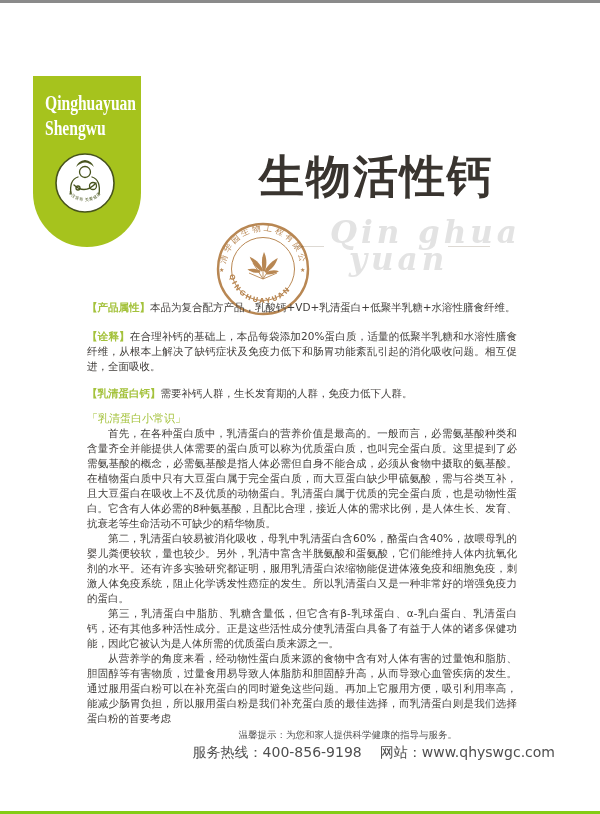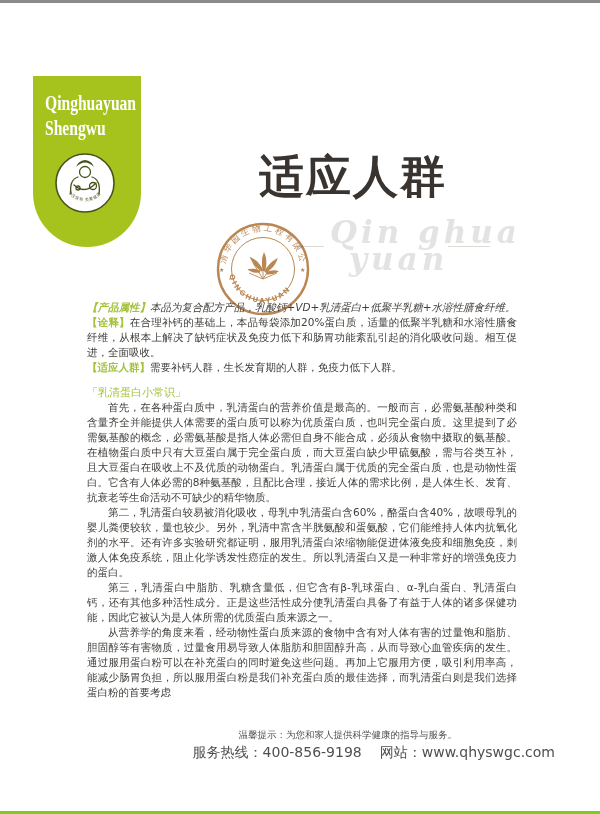--- a/index.html
+++ b/index.html
@@ -39,22 +39,22 @@
   .features{
     position:absolute;left:103px;top:226px;
     font-size:15px;font-weight:bold;color:#4a4a47;line-height:21.5px;white-space:nowrap;
   }
   
   .content{
     position:absolute;left:87px;top:297px;width:430px;
     font-size:10.5px;line-height:15px;color:#403d3a;text-align:justify;
   }
   .section{margin:0 0 0 0;}
-  .sec-1{font-style:italic;}
-  .sec-2{}
+  .sec-1{margin-bottom:14px;}
+  .sec-2{margin-bottom:12px;}
   .sec-label{color:#a4c23c;font-weight:bold;}
   .k-heading{margin:10px 0 0 0;color:#a4c23c;font-weight:normal;font-size:11px;line-height:15px;}
   .content p{margin:0;text-indent:2em;}
   .content p.no-indent{text-indent:0;}
   
   .footer-tip{position:absolute;right:143px;top:726px;font-size:9.5px;color:#4f4f4f;white-space:nowrap;font-family:Liberation Mono, monospace;}
   .footer-contact{position:absolute;right:45px;top:741px;font-size:14px;color:#4f4f4f;white-space:nowrap;}
   .footer-website{margin-left:18px;}
 </style>
 </head>
@@ -80,21 +80,21 @@
       </g>
       <defs>
         <path id="motto-arc" d="M 12,37 A 21,21 0 0 0 50,37"></path>
       </defs>
       <text font-size="4" letter-spacing="0.5" fill="#47531d">
         <textPath href="#motto-arc" startOffset="4">专注营养 关爱健康</textPath>
       </text>
     </svg>
   </div>
 
-  <h1 class="page-title">适应人群</h1>
+  <h1 class="page-title">生物活性钙</h1>
 
   <div class="wm wm-2">yuan</div>
   <div class="wm wm-1">Qin ghua</div>
   <div class="wm-line wm-line-left"></div>
   <div class="wm-line wm-line-right"></div>
 
 
   <svg class="seal-svg" width="96" height="96" viewBox="0 0 96 96">
     <circle cx="48" cy="48" r="45" fill="none" stroke="#ae7539" stroke-width="2.4"></circle>
     <circle cx="48" cy="48" r="31.5" fill="none" stroke="#ae7539" stroke-width="1"></circle>
@@ -123,21 +123,21 @@
   </svg>
 
   <div class="content">
     <div class="section sec-1">
       <span class="sec-label">【产品属性】</span><span>本品为复合配方产品，乳酸钙+VD+乳清蛋白+低聚半乳糖+水溶性膳食纤维。</span>
     </div>
     <div class="section sec-2">
       <span class="sec-label">【诠释】</span><span>在合理补钙的基础上，本品每袋添加20%蛋白质，适量的低聚半乳糖和水溶性膳食纤维，从根本上解决了缺钙症状及免疫力低下和肠胃功能紊乱引起的消化吸收问题。相互促进，全面吸收。</span>
     </div>
     <div class="section sec-3">
-      <span class="sec-label">【适应人群】</span><span>需要补钙人群，生长发育期的人群，免疫力低下人群。</span>
+      <span class="sec-label">【乳清蛋白钙】</span><span>需要补钙人群，生长发育期的人群，免疫力低下人群。</span>
     </div>
 
     <div class="k-heading">「乳清蛋白小常识」</div>
     <p>首先，在各种蛋白质中，乳清蛋白的营养价值是最高的。一般而言，必需氨基酸种类和含量齐全并能提供人体需要的蛋白质可以称为优质蛋白质，也叫完全蛋白质。这里提到了必需氨基酸的概念，必需氨基酸是指人体必需但自身不能合成，必须从食物中摄取的氨基酸。在植物蛋白质中只有大豆蛋白属于完全蛋白质，而大豆蛋白缺少甲硫氨酸，需与谷类互补，且大豆蛋白在吸收上不及优质的动物蛋白。乳清蛋白属于优质的完全蛋白质，也是动物性蛋白。它含有人体必需的8种氨基酸，且配比合理，接近人体的需求比例，是人体生长、发育、抗衰老等生命活动不可缺少的精华物质。</p>
     <p>第二，乳清蛋白较易被消化吸收，母乳中乳清蛋白含60%，酪蛋白含40%，故喂母乳的婴儿粪便较软，量也较少。另外，乳清中富含半胱氨酸和蛋氨酸，它们能维持人体内抗氧化剂的水平。还有许多实验研究都证明，服用乳清蛋白浓缩物能促进体液免疫和细胞免疫，刺激人体免疫系统，阻止化学诱发性癌症的发生。所以乳清蛋白又是一种非常好的增强免疫力的蛋白。</p>
     <p>第三，乳清蛋白中脂肪、乳糖含量低，但它含有β-乳球蛋白、α-乳白蛋白、乳清蛋白钙，还有其他多种活性成分。正是这些活性成分使乳清蛋白具备了有益于人体的诸多保健功能，因此它被认为是人体所需的优质蛋白质来源之一。</p>
     <p>从营养学的角度来看，经动物性蛋白质来源的食物中含有对人体有害的过量饱和脂肪、胆固醇等有害物质，过量食用易导致人体脂肪和胆固醇升高，从而导致心血管疾病的发生。通过服用蛋白粉可以在补充蛋白的同时避免这些问题。再加上它服用方便，吸引利用率高，能减少肠胃负担，所以服用蛋白粉是我们补充蛋白质的最佳选择，而乳清蛋白则是我们选择蛋白粉的首要考虑</p>
   </div>
 
   <div class="footer-tip">温馨提示：为您和家人提供科学健康的指导与服务。</div>

